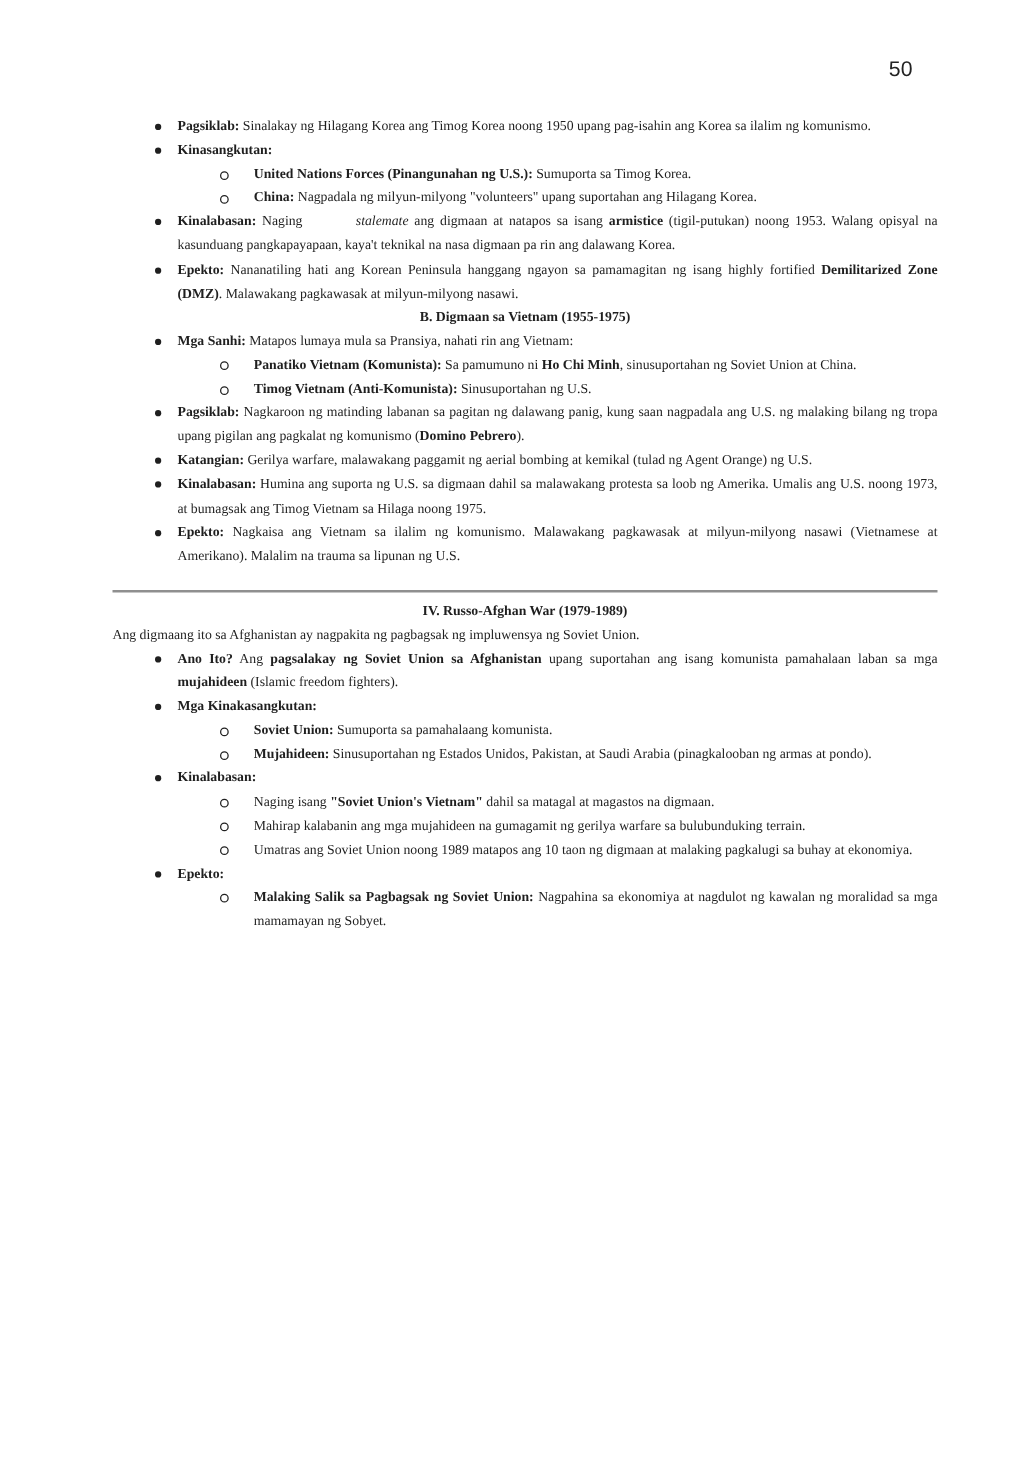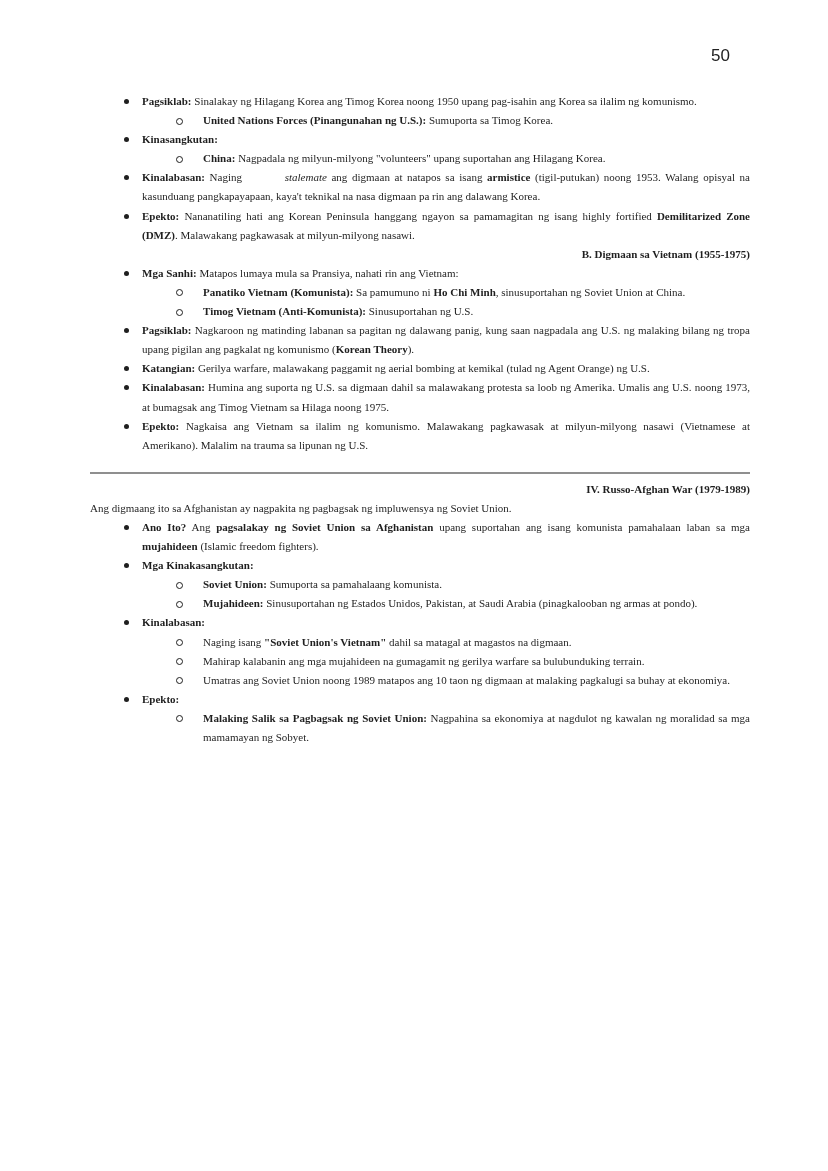--- a/index.html
+++ b/index.html
@@ -24,21 +24,21 @@
     position: absolute;
     left: 90px;
     top: 92px;
     width: 660px;
     font-size: 11px;
     line-height: 19.1px;
     text-align: justify;
   }
   .heading {
     font-weight: bold;
-    text-align: right;
+    text-align: center;
     font-family: Liberation Serif, serif;
   }
   .para { text-align: justify; }
   .li { position: relative; }
   .li.lv1 { padding-left: 52px; }
   .li.lv2 { padding-left: 113px; }
   .marker { position: absolute; display: block; }
   .li.lv1 > .marker {
     left: 34px; top: 7px;
     width: 5px; height: 5px;
@@ -61,30 +61,30 @@
     margin: 17px 0 6px 0;
   }
 </style>
 </head>
 <body>
 
 <div class="page">
   <div class="page-number">50</div>
   <div class="content">
       <div class="li lv1"><span class="marker"></span><span><span class="bold">Pagsiklab:</span><span> Sinalakay ng Hilagang Korea ang Timog Korea noong 1950 upang pag-isahin ang Korea sa ilalim ng komunismo.</span></span></div>
+      <div class="li lv1"><span class="marker"></span><span><span class="bold">Kinasangkutan:</span></span></div>
       <div class="li lv2"><span class="marker"></span><span><span class="bold">United Nations Forces (Pinangunahan ng U.S.):</span><span> Sumuporta sa Timog Korea.</span></span></div>
-      <div class="li lv1"><span class="marker"></span><span><span class="bold">Kinasangkutan:</span></span></div>
       <div class="li lv2"><span class="marker"></span><span><span class="bold">China:</span><span> Nagpadala ng milyun-milyong "volunteers" upang suportahan ang Hilagang Korea.</span></span></div>
       <div class="li lv1"><span class="marker"></span><span><span class="bold">Kinalabasan:</span><span> Naging </span><span class="italic">stalemate</span><span> ang digmaan at natapos sa isang </span><span class="bold">armistice</span><span> (tigil-putukan) noong 1953. Walang opisyal na kasunduang pangkapayapaan, kaya't teknikal na nasa digmaan pa rin ang dalawang Korea.</span></span></div>
       <div class="li lv1"><span class="marker"></span><span><span class="bold">Epekto:</span><span> Nananatiling hati ang Korean Peninsula hanggang ngayon sa pamamagitan ng isang highly fortified </span><span class="bold">Demilitarized Zone (DMZ)</span><span>. Malawakang pagkawasak at milyun-milyong nasawi.</span></span></div>
       <div class="heading"><span class="bold">B. Digmaan sa Vietnam (1955-1975)</span></div>
       <div class="li lv1"><span class="marker"></span><span><span class="bold">Mga Sanhi:</span><span> Matapos lumaya mula sa Pransiya, nahati rin ang Vietnam:</span></span></div>
       <div class="li lv2"><span class="marker"></span><span><span class="bold">Panatiko Vietnam (Komunista):</span><span> Sa pamumuno ni </span><span class="bold">Ho Chi Minh</span><span>, sinusuportahan ng Soviet Union at China.</span></span></div>
       <div class="li lv2"><span class="marker"></span><span><span class="bold">Timog Vietnam (Anti-Komunista):</span><span> Sinusuportahan ng U.S.</span></span></div>
-      <div class="li lv1"><span class="marker"></span><span><span class="bold">Pagsiklab:</span><span> Nagkaroon ng matinding labanan sa pagitan ng dalawang panig, kung saan nagpadala ang U.S. ng malaking bilang ng tropa upang pigilan ang pagkalat ng komunismo (</span><span class="bold">Korean Theory</span><span>).</span></span></div>
+      <div class="li lv1"><span class="marker"></span><span><span class="bold">Pagsiklab:</span><span> Nagkaroon ng matinding labanan sa pagitan ng dalawang panig, kung saan nagpadala ang U.S. ng malaking bilang ng tropa upang pigilan ang pagkalat ng komunismo (</span><span class="bold">Domino Pebrero</span><span>).</span></span></div>
       <div class="li lv1"><span class="marker"></span><span><span class="bold">Katangian:</span><span> Gerilya warfare, malawakang paggamit ng aerial bombing at kemikal (tulad ng Agent Orange) ng U.S.</span></span></div>
       <div class="li lv1"><span class="marker"></span><span><span class="bold">Kinalabasan:</span><span> Humina ang suporta ng U.S. sa digmaan dahil sa malawakang protesta sa loob ng Amerika. Umalis ang U.S. noong 1973, at bumagsak ang Timog Vietnam sa Hilaga noong 1975.</span></span></div>
       <div class="li lv1"><span class="marker"></span><span><span class="bold">Epekto:</span><span> Nagkaisa ang Vietnam sa ilalim ng komunismo. Malawakang pagkawasak at milyun-milyong nasawi (Vietnamese at Amerikano). Malalim na trauma sa lipunan ng U.S.</span></span></div>
       <div class="divider"></div>
       <div class="heading"><span class="bold">IV. Russo-Afghan War (1979-1989)</span></div>
       <div class="para"><span>Ang digmaang ito sa Afghanistan ay nagpakita ng pagbagsak ng impluwensya ng Soviet Union.</span></div>
       <div class="li lv1"><span class="marker"></span><span><span class="bold">Ano Ito?</span><span> Ang </span><span class="bold">pagsalakay ng Soviet Union sa Afghanistan</span><span> upang suportahan ang isang komunista pamahalaan laban sa mga </span><span class="bold">mujahideen</span><span> (Islamic freedom fighters).</span></span></div>
       <div class="li lv1"><span class="marker"></span><span><span class="bold">Mga Kinakasangkutan:</span></span></div>
       <div class="li lv2"><span class="marker"></span><span><span class="bold">Soviet Union:</span><span> Sumuporta sa pamahalaang komunista.</span></span></div>
       <div class="li lv2"><span class="marker"></span><span><span class="bold">Mujahideen:</span><span> Sinusuportahan ng Estados Unidos, Pakistan, at Saudi Arabia (pinagkalooban ng armas at pondo).</span></span></div>

